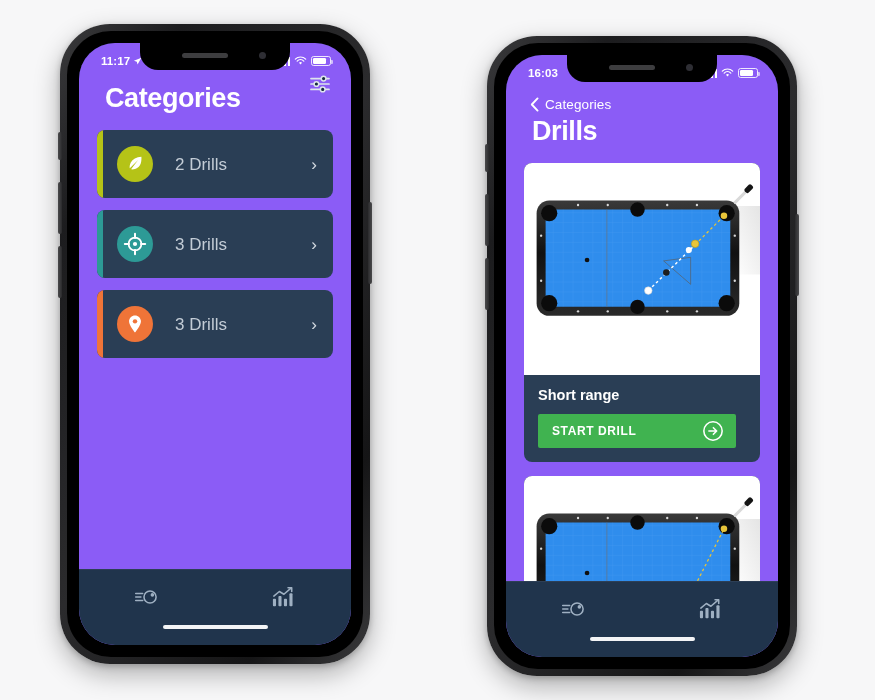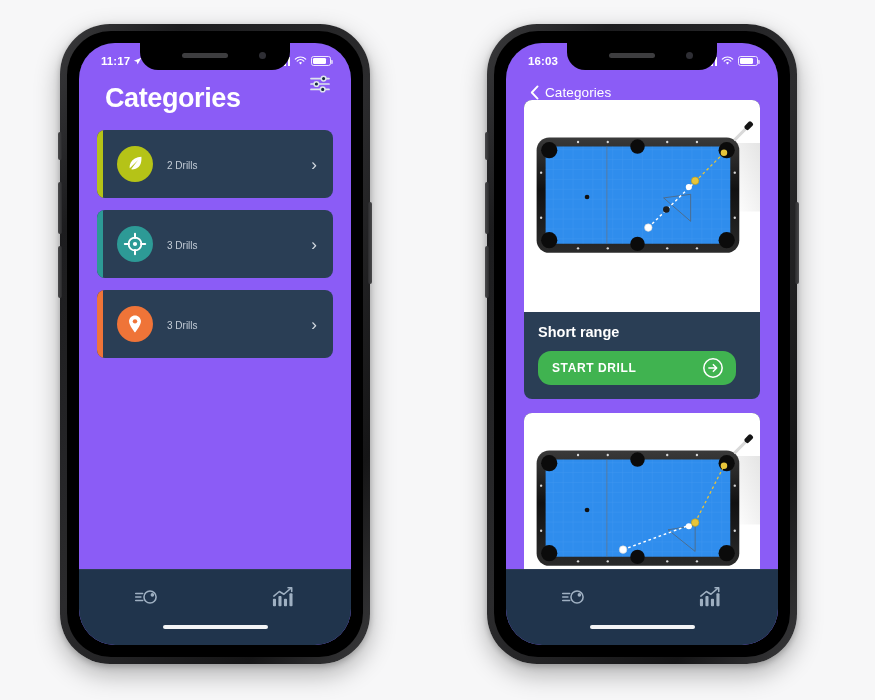--- a/index.html
+++ b/index.html
@@ -7,21 +7,21 @@
     width: 875px; height: 700px;
     background: #f7f7f8;
     font-family: "Liberation Sans", sans-serif;
     overflow: hidden;
   }
   .stage { position: relative; width: 791px; height: 700px; }
 
   
   .phone { position: absolute; width: 310px; height: 640px; }
   .phone-1 { left: 60px; top: 24px; }
-  .phone-2 { left: 487px; top: 24px; }
+  .phone-2 { left: 487px; top: 36px; }
 
   .frame-outer {
     position: absolute; inset: 0;
     background: linear-gradient(120deg,#3a3a3c 0%, #1c1c1e 18%, #2b2b2d 50%, #151516 82%, #39393b 100%);
     border-radius: 50px;
     box-shadow: 0 10px 26px rgba(0,0,0,.30), 0 2px 6px rgba(0,0,0,.22);
   }
   .frame-inner {
     position: absolute; inset: 7px;
     background: #000;
@@ -105,33 +105,33 @@
   }
   .cat-stripe { width: 6px; align-self: stretch; flex: none; }
   .cat-icon {
     width: 36px; height: 36px; border-radius: 50%; flex: none;
     margin: 0 14px 0 14px;
     display: flex; align-items: center; justify-content: center;
   }
   .cat-text { flex: 1; min-width: 0; }
   .cat-name { color: #fff; font-size: 14.5px; font-weight: 700; letter-spacing: -.2px;
               line-height: 1.25; }
-  .cat-sub { color: #c3ccd6; font-size: 10px; margin-top: 2px; }
+  .cat-sub { color: #c3ccd6; font-size: 17px; margin-top: 2px; margin-left: 8px; }
   .chev { color: #e6ebf0; font-size: 17px; font-weight: 400; margin-right: 16px;
           opacity: .9; line-height: 1; }
 
   
   .drill-card { background: #2a3e55; border-radius: 8px; overflow: hidden;
                 margin-bottom: 14px; }
   .drill-img { background: #fff; height: 212px; position: relative; overflow: hidden; }
   .drill-body { padding: 12px 24px 14px 14px; }
   .drill-title { color: #fff; font-size: 14.5px; font-weight: 700; }
   .drill-desc { color: #c9d2dc; font-size: 11.5px; margin-top: 5px; }
   .start-btn {
-    margin-top: 11px; background: #40b350; border-radius: 13px; height: 34px;
+    margin-top: 11px; background: #40b350; border-radius: 2px; height: 34px;
     display: flex; align-items: center; justify-content: space-between;
     padding: 0 12px 0 14px; cursor: pointer;
   }
   .start-btn .lbl { color:#fff; font-size: 12px; font-weight: 700; letter-spacing: .6px; }
 
   
   .tabbar {
     flex: none; height: 54px; background: #20344c;
     border-top: 1px solid rgba(255,255,255,.06);
     display: flex; align-items: center;
@@ -324,20 +324,21 @@
         </div>
 
         <div class="app">
           <div class="app-head">
             <div class="backrow">
               <svg width="9" height="15" viewBox="0 0 10 16">
                 <path d="M8.4 1.3 2 8l6.4 6.7" fill="none" stroke="#fff" stroke-width="2.1" stroke-linecap="round" stroke-linejoin="round"></path>
               </svg>
               <span class="lbl">Categories</span>
             </div>
+            <div class="page-title sm">Drills</div>
           </div>
 
           <div class="content">
 
             <div class="drill-card">
               <div class="drill-img">
                 <svg viewBox="0 0 262 212" width="100%" height="100%" preserveAspectRatio="xMidYMid meet">
                   <defs>
                     <linearGradient id="sh1" x1="1" y1="0" x2="0" y2="1">
                       <stop offset="0" stop-color="#cfcfcf"></stop>

